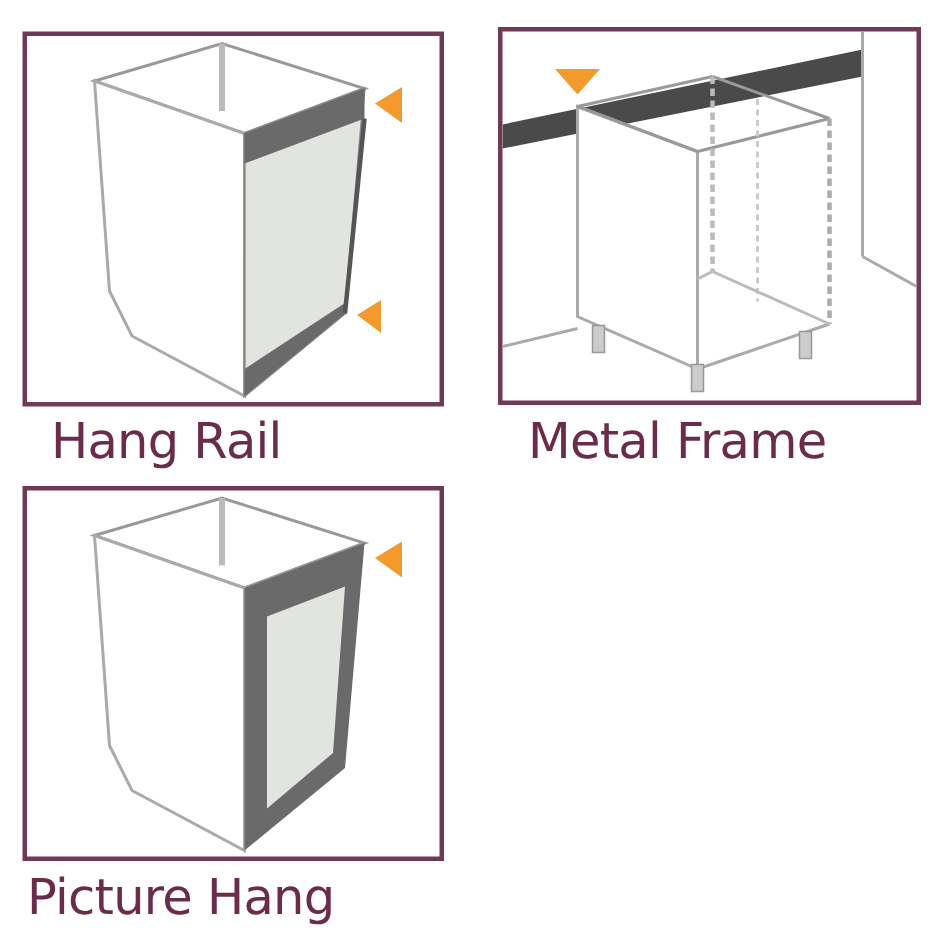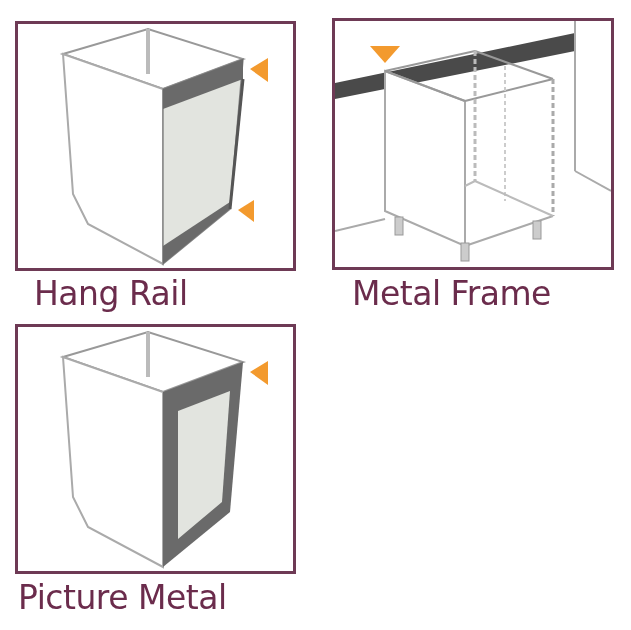--- a/index.html
+++ b/index.html
@@ -70,13 +70,13 @@
     <line x1="130" y1="5" x2="130" y2="50" stroke="#bbb" stroke-width="4"></line>
     <polygon points="45,30 145,65 145,240 70,200 55,170" fill="#fff" stroke="#aaa" stroke-width="2"></polygon>
 
     <polygon points="145,65 225,35 212,185 145,240" fill="#6a6a6a"></polygon>
 
     <polygon points="160,84 212,64 204,175 160,212" fill="#e2e4df"></polygon>
 
     <polygon points="232,45 250,34 250,58" fill="#f39a2e"></polygon>
   </svg>
 </div>
-<div class="label" style="left:18px; top:578px;">Picture Metal</div>
+<div class="label" style="left:18px; top:578px;">Picture Hang</div>
 
 </body></html>

